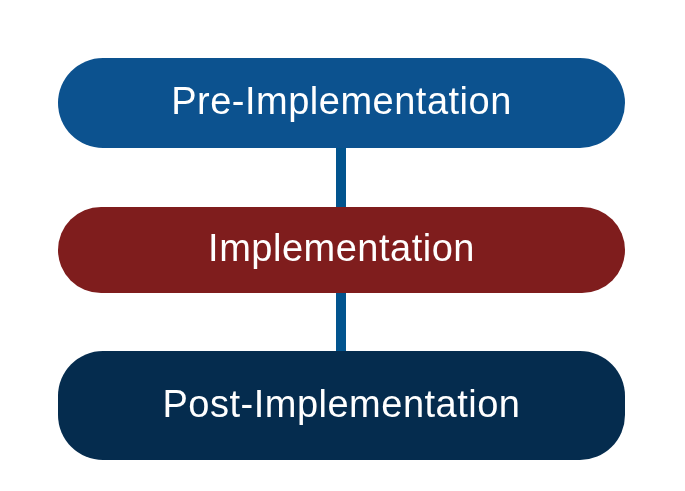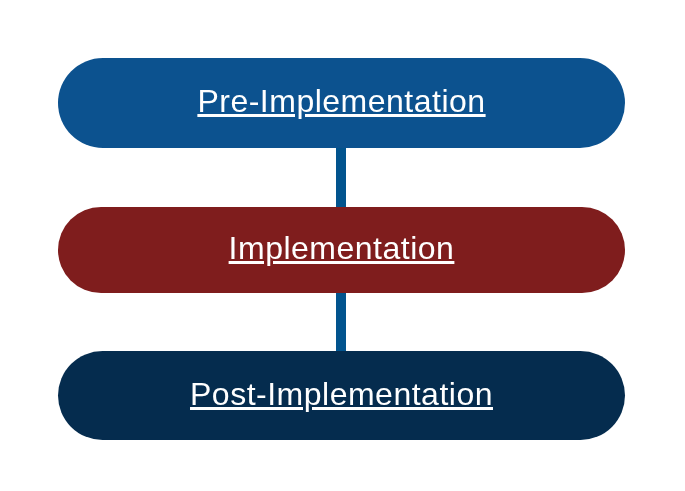--- a/index.html
+++ b/index.html
@@ -19,30 +19,29 @@
     position: absolute;
     left: 58px;
     width: 567px;
     display: flex;
     align-items: center;
     justify-content: center;
     z-index: 2;
   }
   .node-1 { top: 58px;  height: 90px; border-radius: 45px; }
   .node-2 { top: 207px; height: 86px; border-radius: 43px; }
-  .node-3 { top: 351px; height: 89px; border-radius: 45px; }
+  .node-3 { top: 351px; height: 109px; border-radius: 45px; }
   .node-label {
     color: #ffffff;
-    font-size: 32px;
+    font-size: 38px;
     font-weight: 500;
     letter-spacing: 0.5px;
     line-height: 1;
     padding-bottom: 4px;
     white-space: nowrap;
-    text-decoration: underline;
   }
   .connector {
     position: absolute;
     left: 336px;
     width: 10px;
     z-index: 1;
   }
   .connector-1 { top: 140px; height: 75px; }
   .connector-2 { top: 285px; height: 75px; }
 </style>

